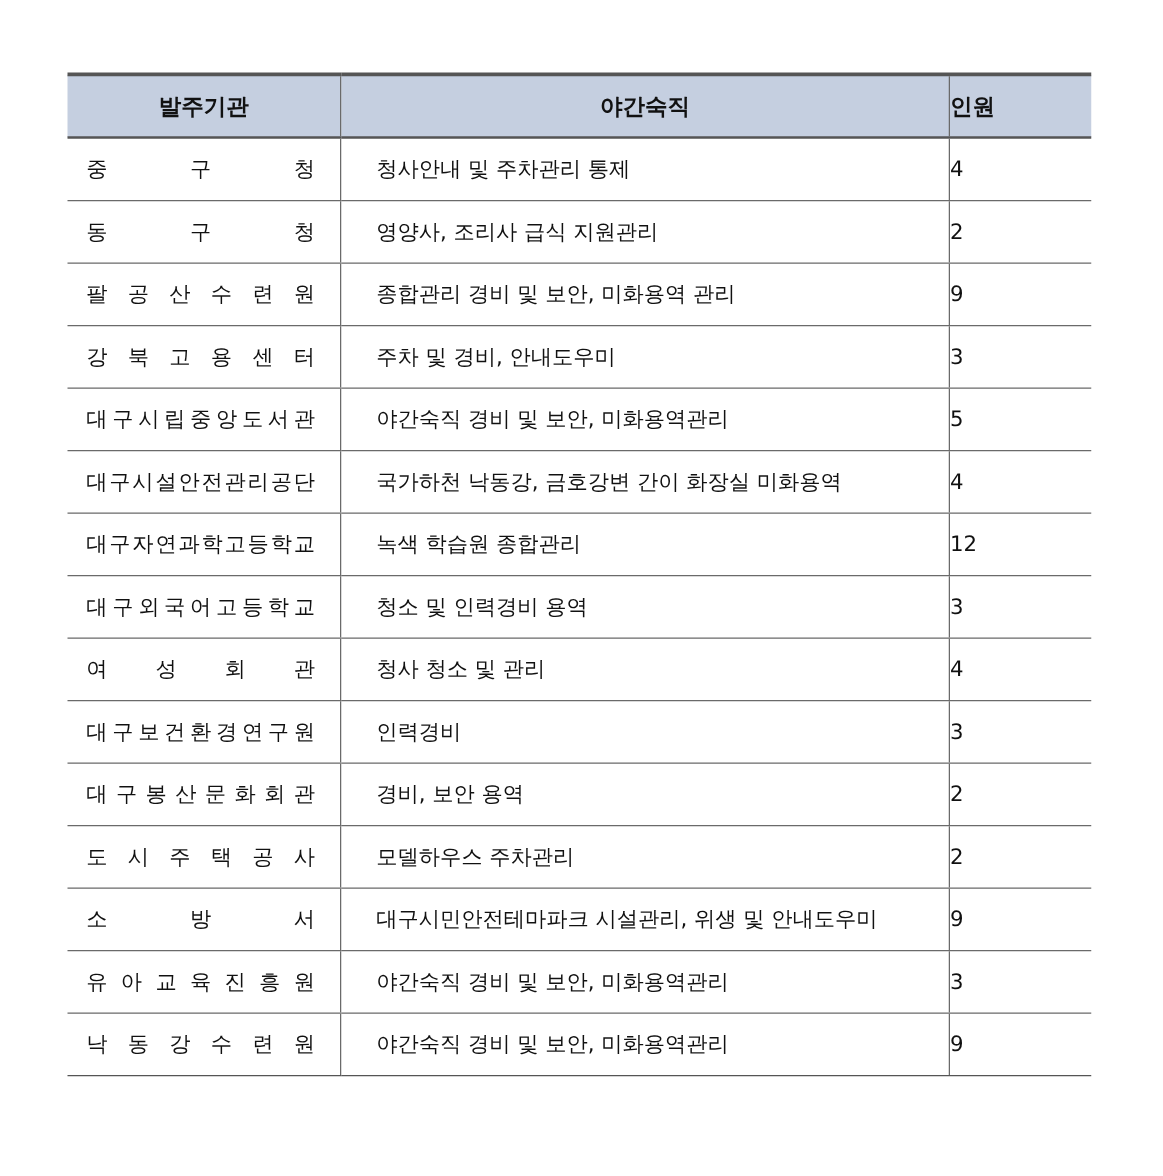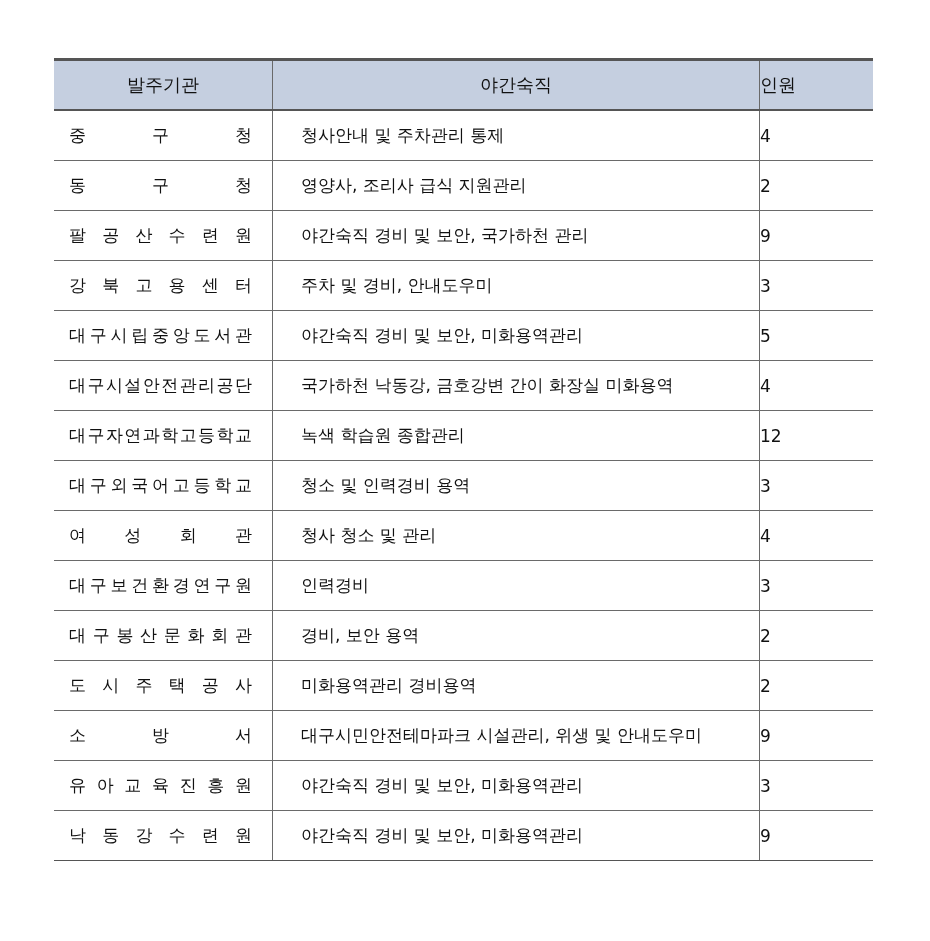--- a/index.html
+++ b/index.html
@@ -6,21 +6,21 @@
     body { width: 930px; height: 941px; position: relative; font-family: "DejaVu Sans", "Liberation Sans", sans-serif; color: #111; }
     .tbl {
       position: absolute; left: 54px; top: 58px; width: 818px;
       border-collapse: collapse; table-layout: fixed;
     }
     .tbl th, .tbl td {
       height: 49px; padding: 0; font-size: 17px; vertical-align: middle;
       border-bottom: 1px solid #6a6a6a;
     }
     .tbl thead th {
-      background: #c5cfe0; font-weight: normal; font-size: 18px; text-align: center;
+      background: #c5cfe0; font-weight: bold; font-size: 18px; text-align: center;
       border-top: 3px solid #555555; border-bottom: 2px solid #555555; height: 48px;
     }
     .tbl .c1 { width: 218px; }
     .tbl .c2 { width: 486px; border-left: 1px solid #6a6a6a; }
     .tbl .c3 { width: 113px; border-left: 1px solid #6a6a6a; text-align: left; }
     .tbl tbody td.c1 { padding: 0 20px 0 15px; }
     .tbl tbody td.c2 { padding-left: 28px; }
     .tbl tbody tr:last-child td { border-bottom: 1px solid #555555; }
     .org {
       display: flex; justify-content: space-between; align-items: center;
@@ -66,21 +66,21 @@
         <td class="c1">
           <div class="org" title="팔공산수련원">
             <span>팔</span>
             <span>공</span>
             <span>산</span>
             <span>수</span>
             <span>련</span>
             <span>원</span>
           </div>
         </td>
-        <td class="c2">야간숙직 경비 및 보안, 국가하천 관리</td>
+        <td class="c2">종합관리 경비 및 보안, 미화용역 관리</td>
         <td class="c3">9</td>
       </tr>
       <tr>
         <td class="c1">
           <div class="org" title="강북고용센터">
             <span>강</span>
             <span>북</span>
             <span>고</span>
             <span>용</span>
             <span>센</span>
@@ -209,21 +209,21 @@
         <td class="c1">
           <div class="org" title="도시주택공사">
             <span>도</span>
             <span>시</span>
             <span>주</span>
             <span>택</span>
             <span>공</span>
             <span>사</span>
           </div>
         </td>
-        <td class="c2">미화용역관리 경비용역</td>
+        <td class="c2">모델하우스 주차관리</td>
         <td class="c3">2</td>
       </tr>
       <tr>
         <td class="c1">
           <div class="org" title="소방서">
             <span>소</span>
             <span>방</span>
             <span>서</span>
           </div>
         </td>

